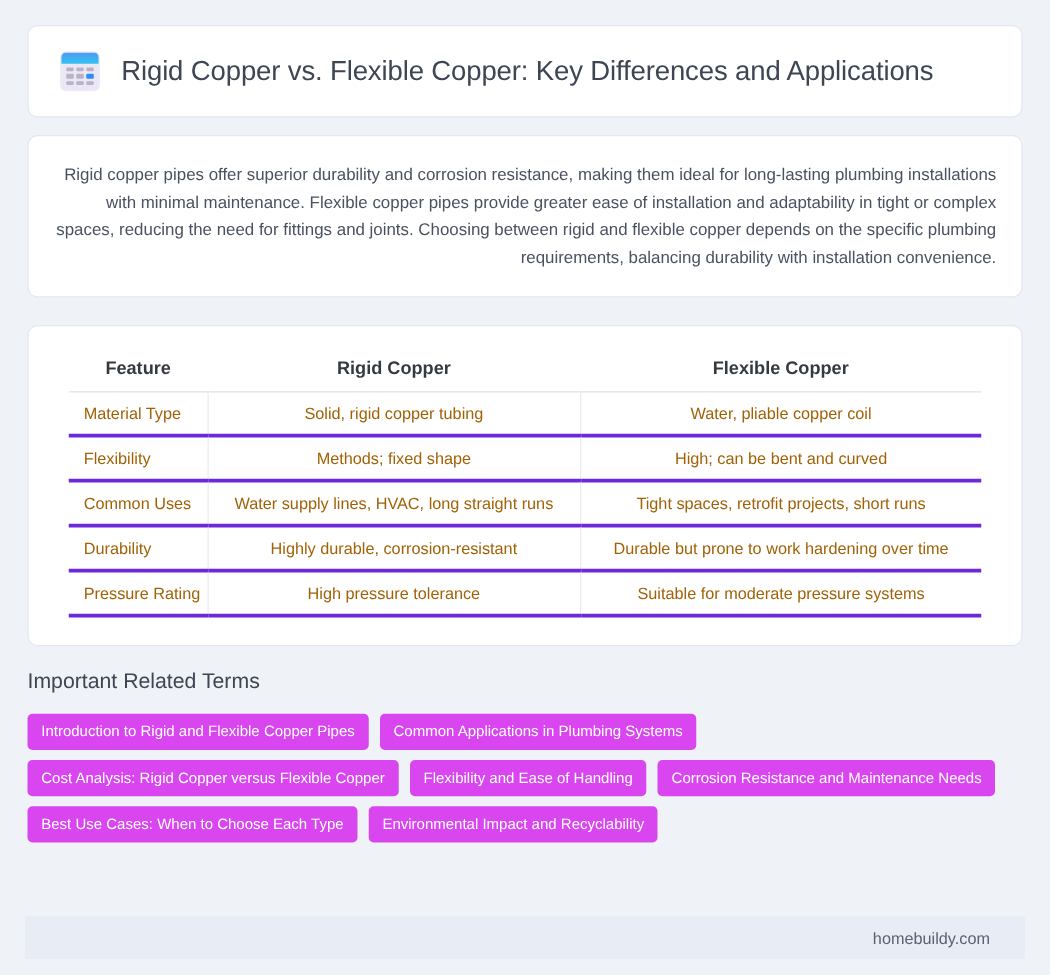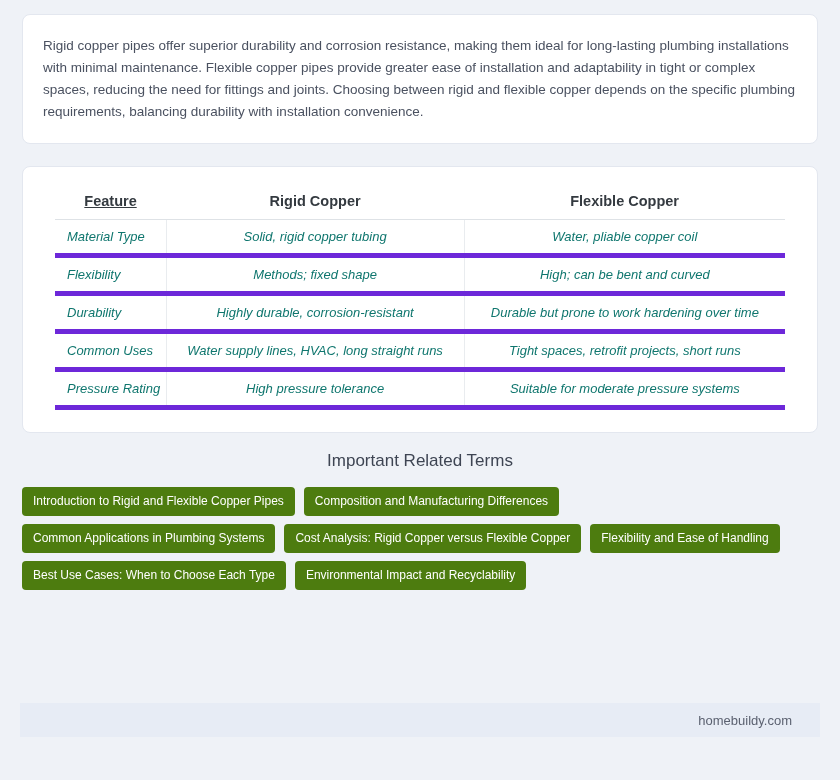--- a/index.html
+++ b/index.html
@@ -83,20 +83,21 @@
   
   .desc-card {
     margin-top: 14px;
     padding: 20px 20px 20px 20px;
   }
   .desc-text {
     font-size: 13.5px;
     line-height: 22px;
     color: #4a5160;
     margin: 0;
+    text-align: right;
   }
 
   
   .table-card {
     margin-top: 22px;
     padding: 22px 22px 22px 22px;
   }
   table.cmp {
     border-collapse: collapse;
     width: 730px;
@@ -110,92 +111,108 @@
     font-size: 14.5px;
     font-weight: bold;
     color: #343a40;
     padding: 4px 12px 10px 12px;
     text-align: center;
     border-bottom: 1px solid #dee2e6;
     white-space: nowrap;
   }
   table.cmp td {
     font-size: 13px;
-    color: #0f766e;
+    color: #a16207;
     padding: 9px 12px;
-    border-bottom: 5px solid #6d28d9;
+    border-bottom: 3px solid #6d28d9;
     vertical-align: middle;
     white-space: nowrap;
-    font-style: italic;
   }
   table.cmp td.feature {
     text-align: left;
     border-right: 1px solid #e9ecef;
   }
   table.cmp td.val {
     text-align: center;
   }
   table.cmp td.val2 {
     border-left: 1px solid #e9ecef;
   }
-  table.cmp th.feature { border-right: none; text-decoration: underline; }
+  table.cmp th.feature { border-right: none; }
 
   
   .terms-section {
     margin-top: 18px;
     padding: 0 22px;
   }
   .terms-heading {
-    text-align: center;
+    text-align: left;
     font-size: 17px;
     color: #3e4553;
     font-weight: 400;
     margin: 0 0 16px 0;
   }
   .terms-list {
     display: flex;
     flex-wrap: wrap;
     gap: 8px 9px;
     align-content: flex-start;
   }
   .term-tag {
-    background: #4d7c0f;
+    background: #d946ef;
     color: #ffffff;
     font-size: 12px;
     line-height: 1;
     padding: 8px 11px 9px 11px;
     border-radius: 4px;
     white-space: nowrap;
     box-sizing: border-box;
   }
 
   
   .footer-band {
     position: absolute;
     left: 20px;
     right: 20px;
-    top: 689px;
+    top: 713px;
     height: 34px;
     background: #e7ecf5;
     display: flex;
     align-items: center;
     justify-content: flex-end;
     padding-right: 28px;
     box-sizing: border-box;
   }
   .footer-text {
     font-size: 13px;
     color: #5b6170;
   }
 </style>
 </head>
 <body>
 
 <div class="page">
 
+  <div class="card header-card">
+    <div class="header-icon">
+      <div class="cal-top"></div>
+      <div class="cal-grid">
+        <i></i>
+        <i></i>
+        <i></i>
+        <i></i>
+        <i></i>
+        <i class="hl"></i>
+        <i></i>
+        <i></i>
+        <i></i>
+      </div>
+    </div>
+    <h1 class="header-title">Rigid Copper vs. Flexible Copper: Key Differences and Applications</h1>
+  </div>
 
   <div class="card desc-card">
     <p class="desc-text">Rigid copper pipes offer superior durability and corrosion resistance, making them ideal for long-lasting plumbing installations with minimal maintenance. Flexible copper pipes provide greater ease of installation and adaptability in tight or complex spaces, reducing the need for fittings and joints. Choosing between rigid and flexible copper depends on the specific plumbing requirements, balancing durability with installation convenience.</p>
   </div>
 
   <div class="card table-card">
     <table class="cmp">
       <colgroup>
         <col class="c1">
           <col class="c2">
@@ -213,46 +230,46 @@
             <td class="feature">Material Type</td>
             <td class="val">Solid, rigid copper tubing</td>
             <td class="val val2">Water, pliable copper coil</td>
           </tr>
           <tr>
             <td class="feature">Flexibility</td>
             <td class="val">Methods; fixed shape</td>
             <td class="val val2">High; can be bent and curved</td>
           </tr>
           <tr>
+            <td class="feature">Common Uses</td>
+            <td class="val">Water supply lines, HVAC, long straight runs</td>
+            <td class="val val2">Tight spaces, retrofit projects, short runs</td>
+          </tr>
+          <tr>
             <td class="feature">Durability</td>
             <td class="val">Highly durable, corrosion-resistant</td>
             <td class="val val2">Durable but prone to work hardening over time</td>
-          </tr>
-          <tr>
-            <td class="feature">Common Uses</td>
-            <td class="val">Water supply lines, HVAC, long straight runs</td>
-            <td class="val val2">Tight spaces, retrofit projects, short runs</td>
           </tr>
           <tr>
             <td class="feature">Pressure Rating</td>
             <td class="val">High pressure tolerance</td>
             <td class="val val2">Suitable for moderate pressure systems</td>
           </tr>
         </tbody>
     </table>
   </div>
 
   <div class="terms-section">
     <h2 class="terms-heading">Important Related Terms</h2>
     <div class="terms-list" id="terms-list">
         <span class="term-tag">Introduction to Rigid and Flexible Copper Pipes</span>
-        <span class="term-tag">Composition and Manufacturing Differences</span>
         <span class="term-tag">Common Applications in Plumbing Systems</span>
         <span class="term-tag">Cost Analysis: Rigid Copper versus Flexible Copper</span>
         <span class="term-tag">Flexibility and Ease of Handling</span>
+        <span class="term-tag">Corrosion Resistance and Maintenance Needs</span>
         <span class="term-tag">Best Use Cases: When to Choose Each Type</span>
         <span class="term-tag">Environmental Impact and Recyclability</span>
       </div>
   </div>
 
   <div class="footer-band">
     <span class="footer-text">homebuildy.com</span>
   </div>
 
 </div>

